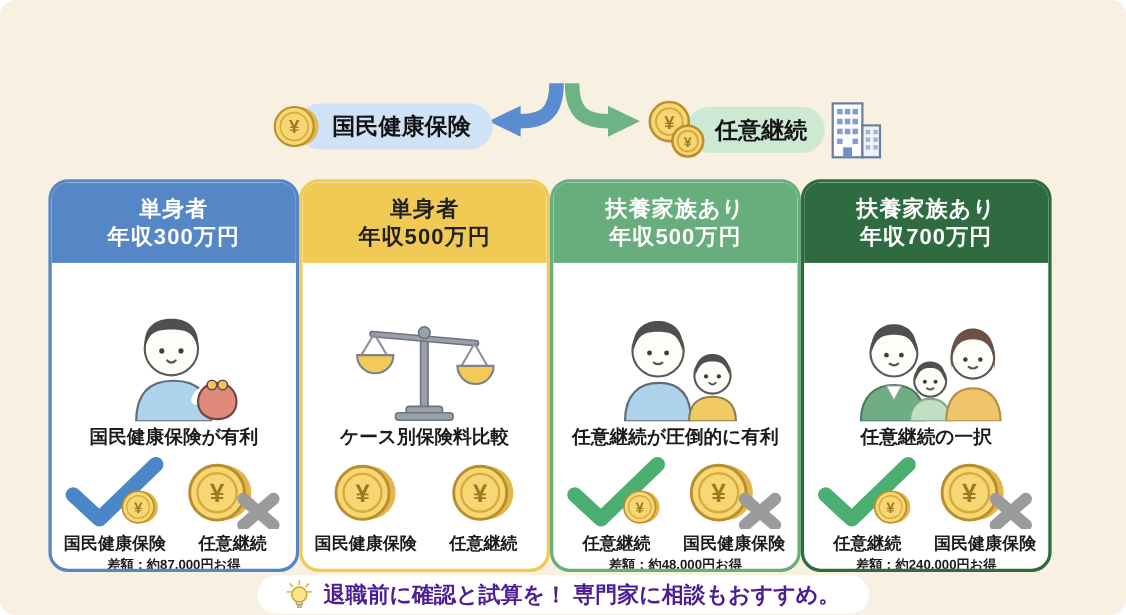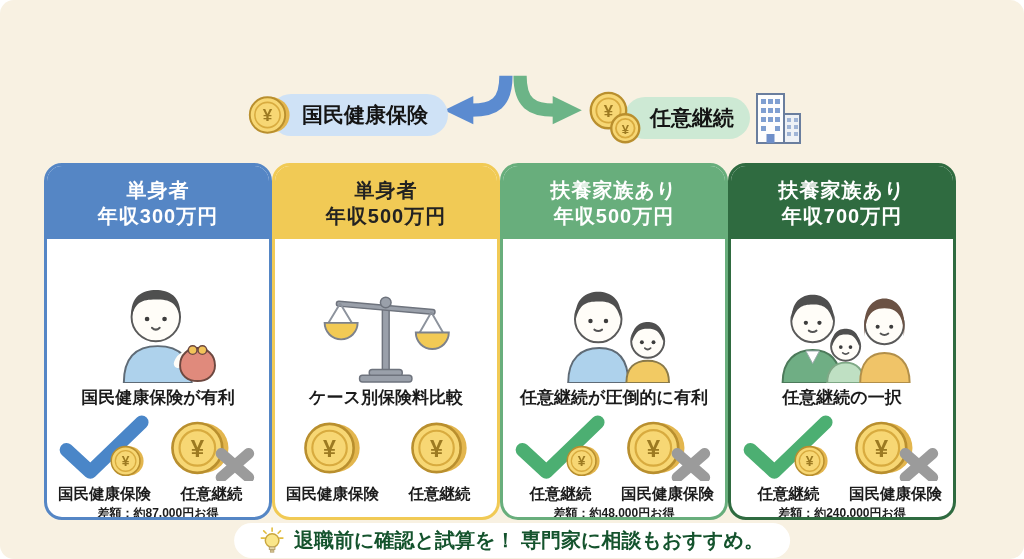--- a/index.html
+++ b/index.html
@@ -48,21 +48,21 @@
   .ico{width:102px;height:66px;}
   .ico-sm{width:70px;height:62px;}
   .opt-labels{display:flex;width:100%;margin-top:0;}
   .opt-labels span{flex:1;text-align:center;font-size:15.5px;font-weight:800;white-space:nowrap;}
   .footnote{font-size:12px;font-weight:800;margin-top:auto;padding-bottom:3px;white-space:nowrap;}
   
   .footer-pill{
     position:absolute;top:523px;left:50%;transform:translateX(-50%);
     height:35px;background:#ffffff;border-radius:18px;
     display:flex;align-items:center;gap:10px;padding:0 26px;
-    font-size:20px;font-weight:800;white-space:nowrap;color:#14532d;
+    font-size:20px;font-weight:800;white-space:nowrap;color:#4c1d95;
   }
   .bulb{width:24px;height:29px;flex:0 0 24px;}
 </style>
 </head>
 <body>
 
 <div class="canvas" style="background: rgb(248, 241, 226);">
 
 
   <svg class="arrows" viewBox="0 0 170 70" aria-hidden="true">

